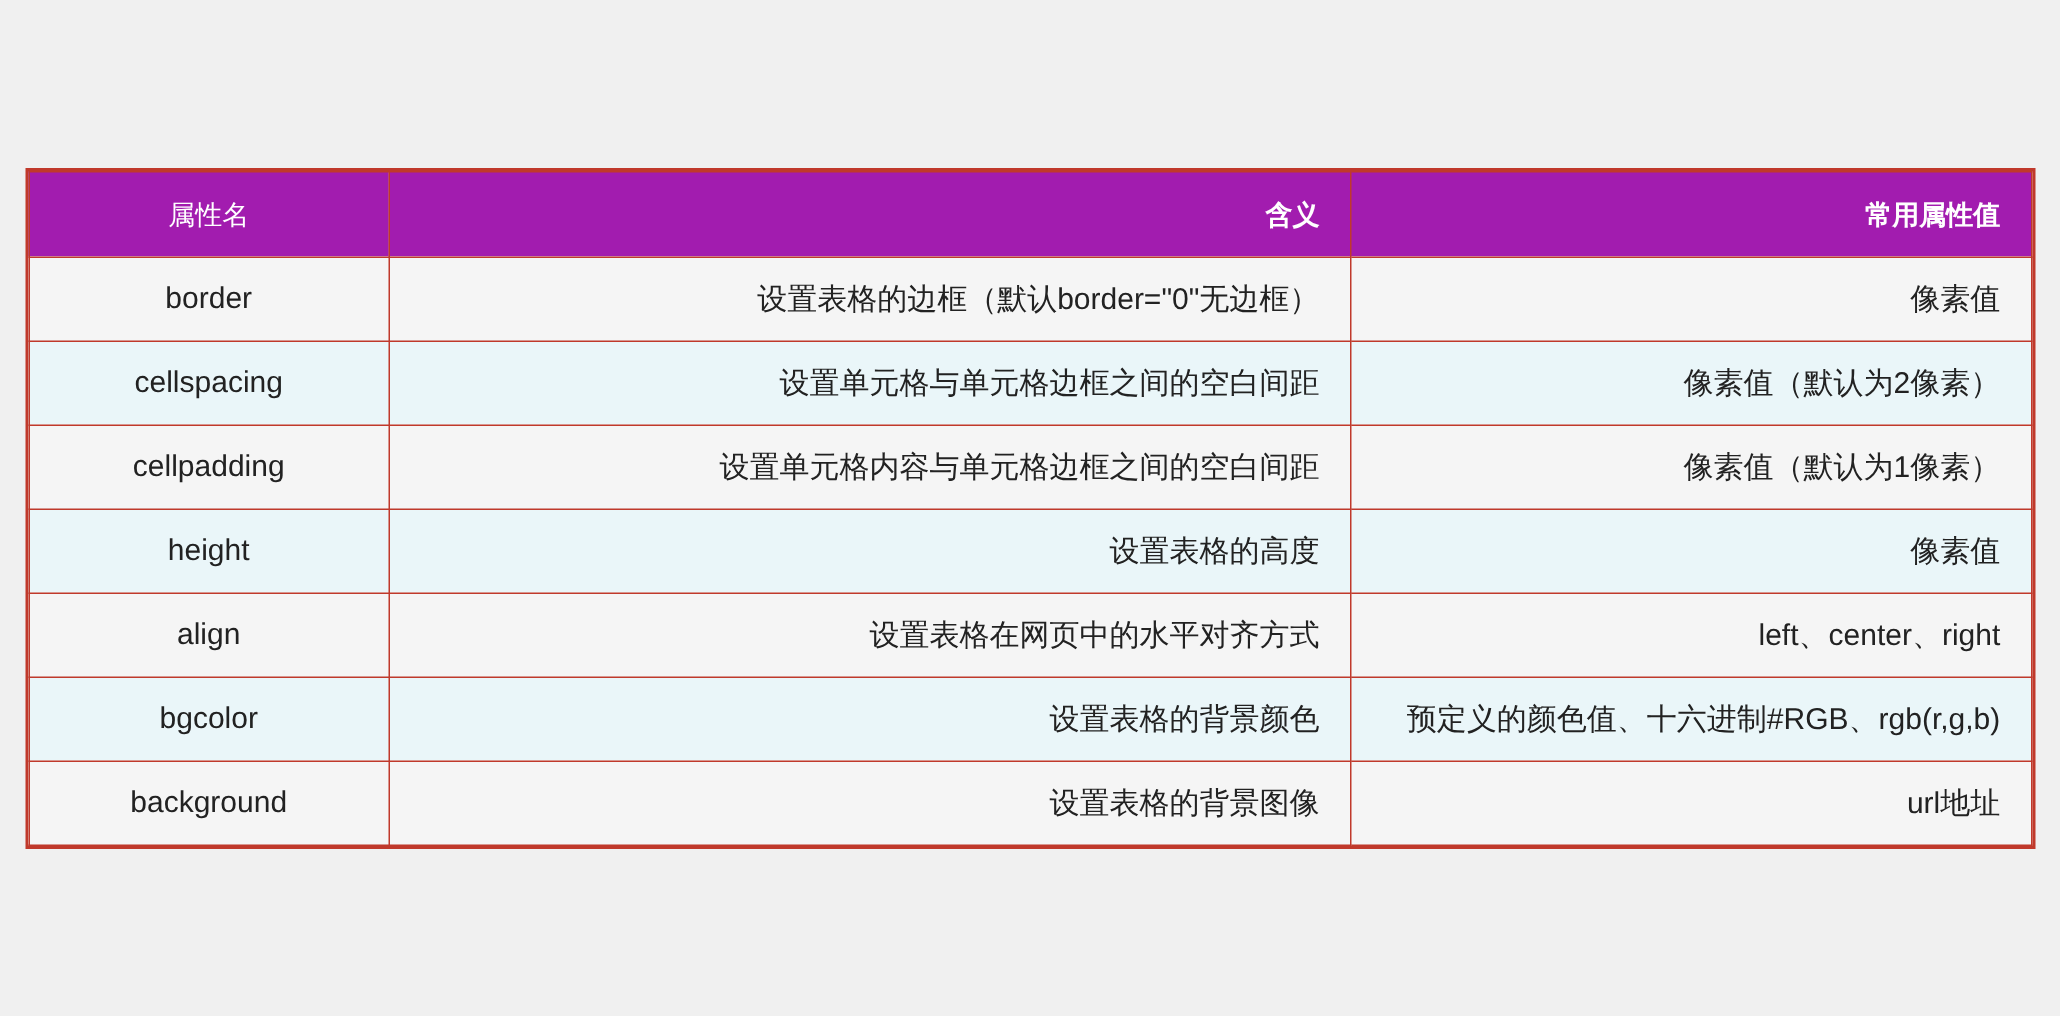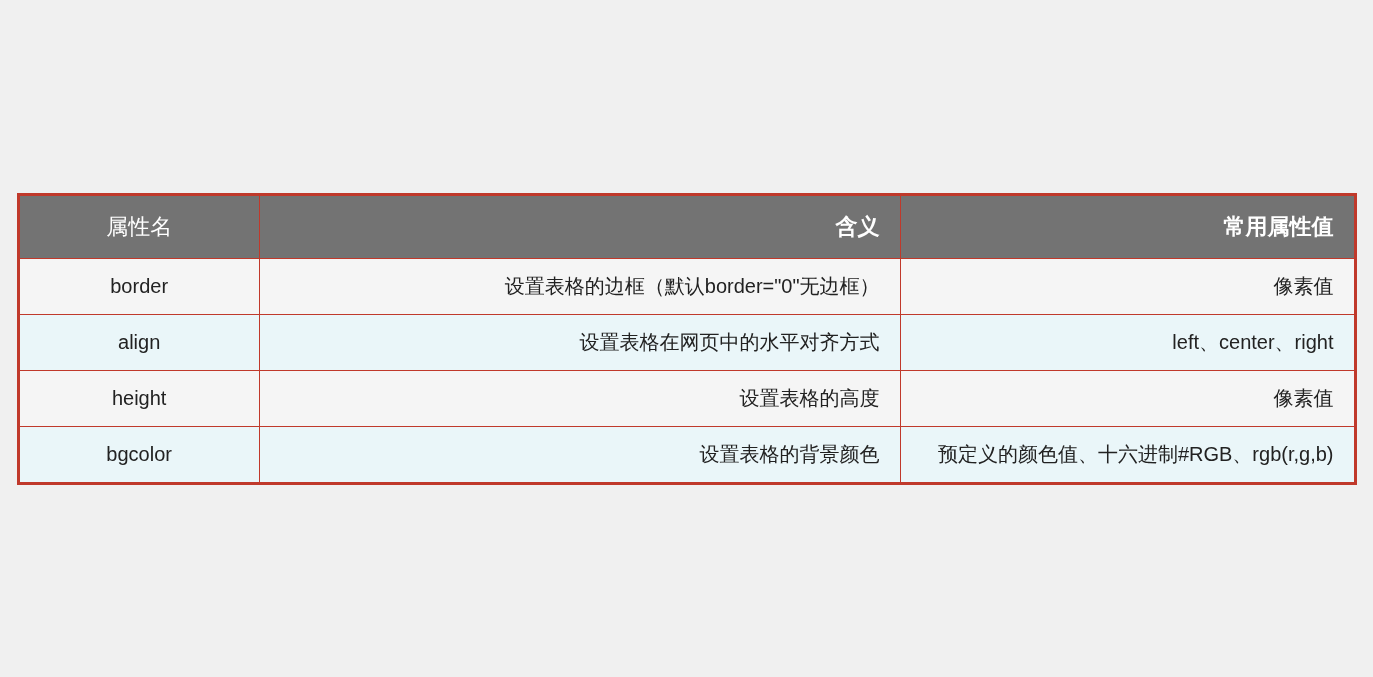--- a/index.html
+++ b/index.html
@@ -22,23 +22,23 @@
       width: 1340px;
       border: 2px solid #c0392b;
     }
 
     table {
       width: 100%;
       border-collapse: collapse;
     }
 
     thead tr th {
-      background-color: #737373;
+      background-color: #a21caf;
       color: #fff;
-      font-size: 22px;
+      font-size: 18px;
       font-weight: bold;
       padding: 16px 20px;
       text-align: center;
       border: 1px solid #c0392b;
     }
 
     tbody tr {
       background-color: #f5f5f5;
     }
 
@@ -82,29 +82,44 @@
         <th class="col-values">常用属性值</th>
       </tr>
     </thead>
     <tbody id="table-body">
     <tr>
           <td class="col-attr">border</td>
           <td class="col-meaning">设置表格的边框（默认border="0"无边框）</td>
           <td class="col-values">像素值</td>
         </tr>
         <tr>
-          <td class="col-attr">align</td>
-          <td class="col-meaning">设置表格在网页中的水平对齐方式</td>
-          <td class="col-values">left、center、right</td>
+          <td class="col-attr">cellspacing</td>
+          <td class="col-meaning">设置单元格与单元格边框之间的空白间距</td>
+          <td class="col-values">像素值（默认为2像素）</td>
+        </tr>
+        <tr>
+          <td class="col-attr">cellpadding</td>
+          <td class="col-meaning">设置单元格内容与单元格边框之间的空白间距</td>
+          <td class="col-values">像素值（默认为1像素）</td>
         </tr>
         <tr>
           <td class="col-attr">height</td>
           <td class="col-meaning">设置表格的高度</td>
           <td class="col-values">像素值</td>
         </tr>
         <tr>
+          <td class="col-attr">align</td>
+          <td class="col-meaning">设置表格在网页中的水平对齐方式</td>
+          <td class="col-values">left、center、right</td>
+        </tr>
+        <tr>
           <td class="col-attr">bgcolor</td>
           <td class="col-meaning">设置表格的背景颜色</td>
           <td class="col-values">预定义的颜色值、十六进制#RGB、rgb(r,g,b)</td>
+        </tr>
+        <tr>
+          <td class="col-attr">background</td>
+          <td class="col-meaning">设置表格的背景图像</td>
+          <td class="col-values">url地址</td>
         </tr>
       </tbody>
   </table>
 </div>
 
 </body></html>

